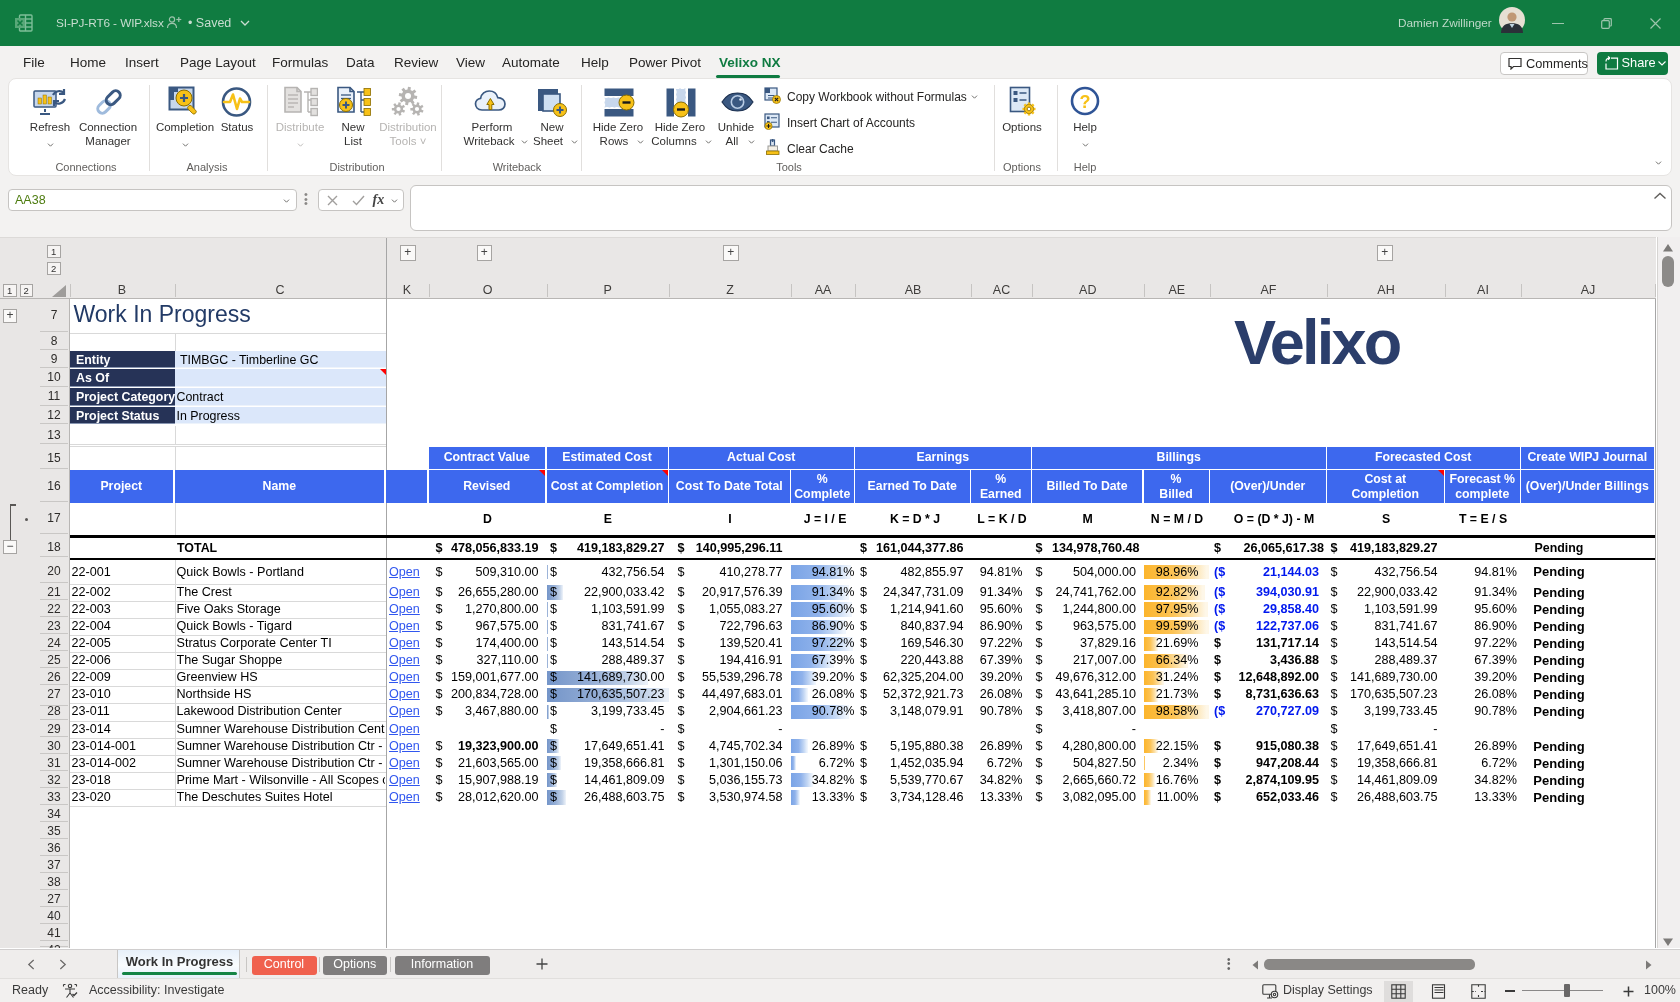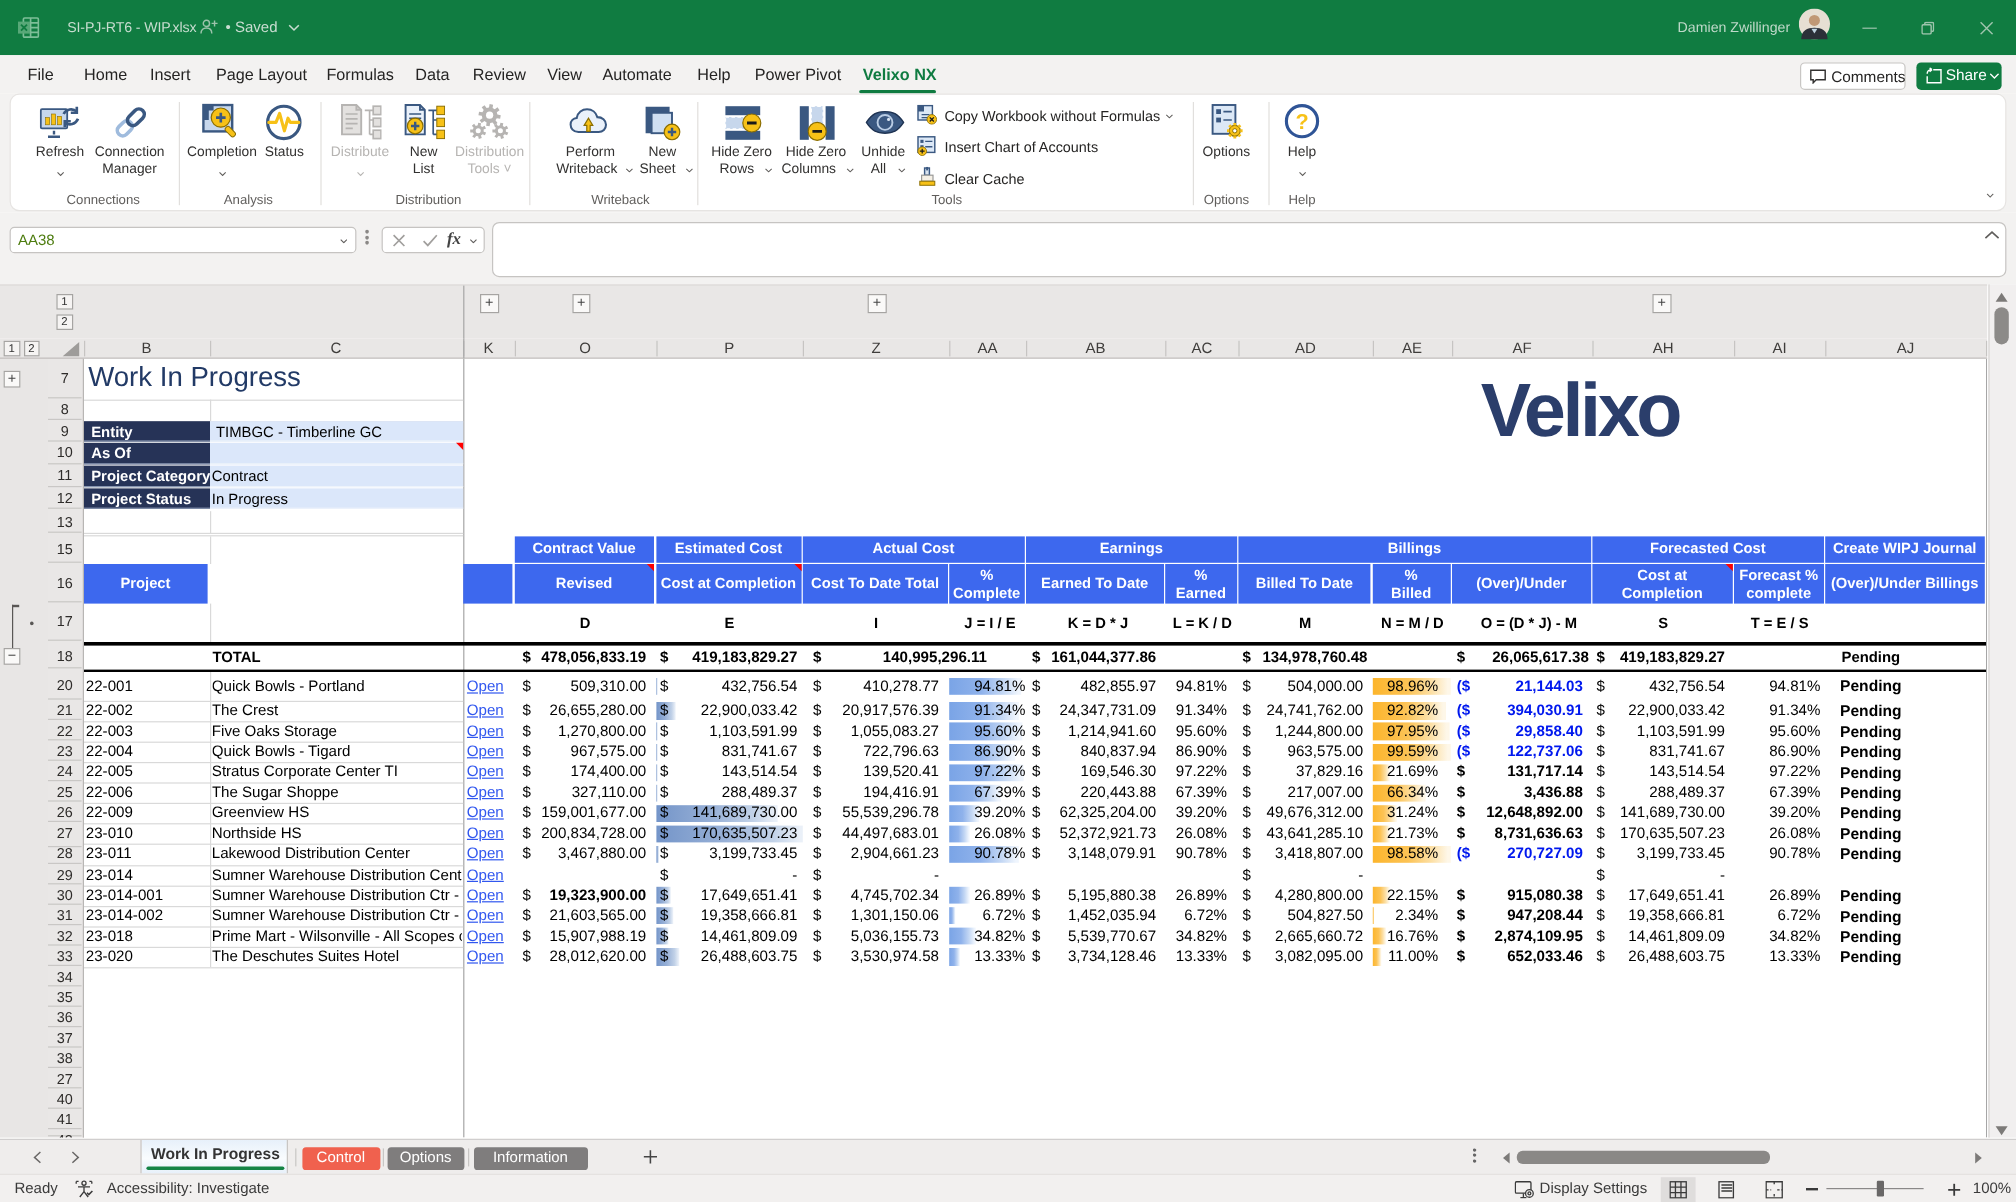--- a/index.html
+++ b/index.html
@@ -488,20 +488,21 @@
 <div class="ab" style="left:107.0px;top:107.80000000000001px;height:18.69999999999999px;line-height:18.69999999999999px;color:#000;font-size:12.4px">In Progress</div>
 <div class="redtri" style="left:310.0px;top:70.30000000000001px"></div>
 <div class="hdrc" style="left:359.0px;top:147.5px;width:116.5px;height:22.0px">Contract Value</div>
 <div class="hdrc" style="left:477.0px;top:147.5px;width:121.0px;height:22.0px">Estimated Cost</div>
 <div class="hdrc" style="left:599.5px;top:147.5px;width:184.5px;height:22.0px">Actual Cost</div>
 <div class="hdrc" style="left:785.5px;top:147.5px;width:175.5px;height:22.0px">Earnings</div>
 <div class="hdrc" style="left:962.5px;top:147.5px;width:293.5px;height:22.0px">Billings</div>
 <div class="hdrc" style="left:1257.5px;top:147.5px;width:192.5px;height:22.0px">Forecasted Cost</div>
 <div class="hdrc" style="left:1451.5px;top:147.5px;width:132.5px;height:22.0px">Create WIPJ Journal</div>
 <div class="hdrc" style="left:0.0px;top:171.0px;width:103.5px;height:33.0px;line-height:15px">Project</div>
+<div class="hdrc" style="left:105.0px;top:171.0px;width:209.5px;height:33.0px;line-height:15px">Name</div>
 <div class="hdrc" style="left:316.0px;top:171.0px;width:41.5px;height:33.0px;line-height:15px"></div>
 <div class="hdrc" style="left:359.0px;top:171.0px;width:116.5px;height:33.0px;line-height:15px">Revised</div>
 <div class="hdrc" style="left:477.0px;top:171.0px;width:121.0px;height:33.0px;line-height:15px">Cost at Completion</div>
 <div class="hdrc" style="left:599.5px;top:171.0px;width:120.5px;height:33.0px;line-height:15px">Cost To Date Total</div>
 <div class="hdrc" style="left:721.5px;top:171.0px;width:62.5px;height:33.0px;line-height:15px">%<br>Complete</div>
 <div class="hdrc" style="left:785.5px;top:171.0px;width:114.5px;height:33.0px;line-height:15px">Earned To Date</div>
 <div class="hdrc" style="left:901.5px;top:171.0px;width:59.5px;height:33.0px;line-height:15px">%<br>Earned</div>
 <div class="hdrc" style="left:962.5px;top:171.0px;width:110.0px;height:33.0px;line-height:15px">Billed To Date</div>
 <div class="hdrc" style="left:1074.0px;top:171.0px;width:65.0px;height:33.0px;line-height:15px">%<br>Billed</div>
 <div class="hdrc" style="left:1140.5px;top:171.0px;width:115.5px;height:33.0px;line-height:15px">(Over)/Under</div>
@@ -523,21 +524,21 @@
 <div class="ab bold tc" style="left:1246.5px;top:204.0px;width:140px;height:32.0px;line-height:32.0px;font-size:12.3px">S</div>
 <div class="ab bold tc" style="left:1343.5px;top:204.0px;width:140px;height:32.0px;line-height:32.0px;font-size:12.3px">T = E / S</div>
 <div class="ab" style="left:0;top:236.0px;width:1585.5px;height:2.5px;background:#000"></div>
 <div class="ab" style="left:0;top:258.5px;width:1585.5px;height:2.5px;background:#000"></div>
 <div class="ab bold" style="left:107.5px;top:238.5px;height:20.0px;line-height:20.0px;font-size:12.4px">TOTAL</div>
 <div class="doll bold " style="left:366.0px;top:238.5px;height:20.0px;line-height:20.0px;">$</div>
       <div class="num bold " style="left:379.0px;top:238.5px;width:90.0px;height:20.0px;line-height:20.0px;">478,056,833.19</div>
 <div class="doll bold " style="left:480.5px;top:238.5px;height:20.0px;line-height:20.0px;">$</div>
       <div class="num bold " style="left:497.0px;top:238.5px;width:98.0px;height:20.0px;line-height:20.0px;">419,183,829.27</div>
 <div class="doll bold " style="left:608.0px;top:238.5px;height:20.0px;line-height:20.0px;">$</div>
-      <div class="num bold " style="left:619.5px;top:238.5px;width:93.5px;height:20.0px;line-height:20.0px;margin-left:40px;">140,995,296.11</div>
+      <div class="num bold " style="left:619.5px;top:238.5px;width:93.5px;height:20.0px;line-height:20.0px;">140,995,296.11</div>
 <div class="doll bold " style="left:790.5px;top:238.5px;height:20.0px;line-height:20.0px;">$</div>
       <div class="num bold " style="left:805.5px;top:238.5px;width:88.5px;height:20.0px;line-height:20.0px;">161,044,377.86</div>
 <div class="doll bold " style="left:966.0px;top:238.5px;height:20.0px;line-height:20.0px;">$</div>
       <div class="num bold " style="left:982.5px;top:238.5px;width:84.0px;height:20.0px;line-height:20.0px;">134,978,760.48</div>
 <div class="doll bold " style="left:1144.5px;top:238.5px;height:20.0px;line-height:20.0px;">$</div>
       <div class="num bold " style="left:1160.5px;top:238.5px;width:94px;height:20.0px;line-height:20.0px;">26,065,617.38</div>
 <div class="doll bold " style="left:1261.0px;top:238.5px;height:20.0px;line-height:20.0px;">$</div>
       <div class="num bold " style="left:1277.5px;top:238.5px;width:90.5px;height:20.0px;line-height:20.0px;">419,183,829.27</div>
 <div class="ab bold tc" style="left:1451.5px;top:238.5px;width:76px;height:20.0px;line-height:20.0px;font-size:12.4px">Pending</div>
 <div class="cell" style="left:2.0px;top:261.0px;width:100px;height:24.0px;line-height:24.0px">22-001</div>

